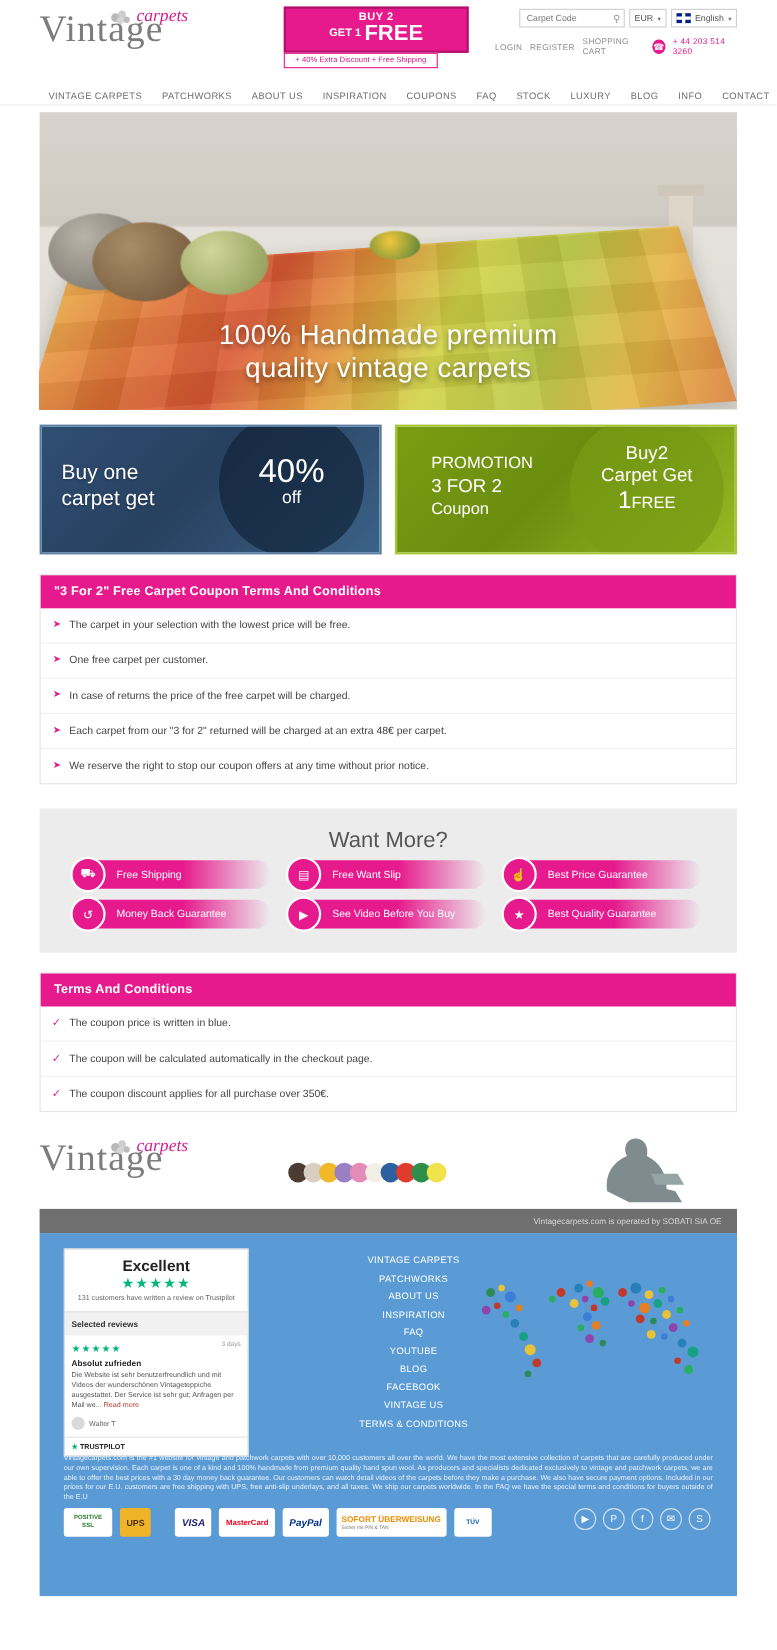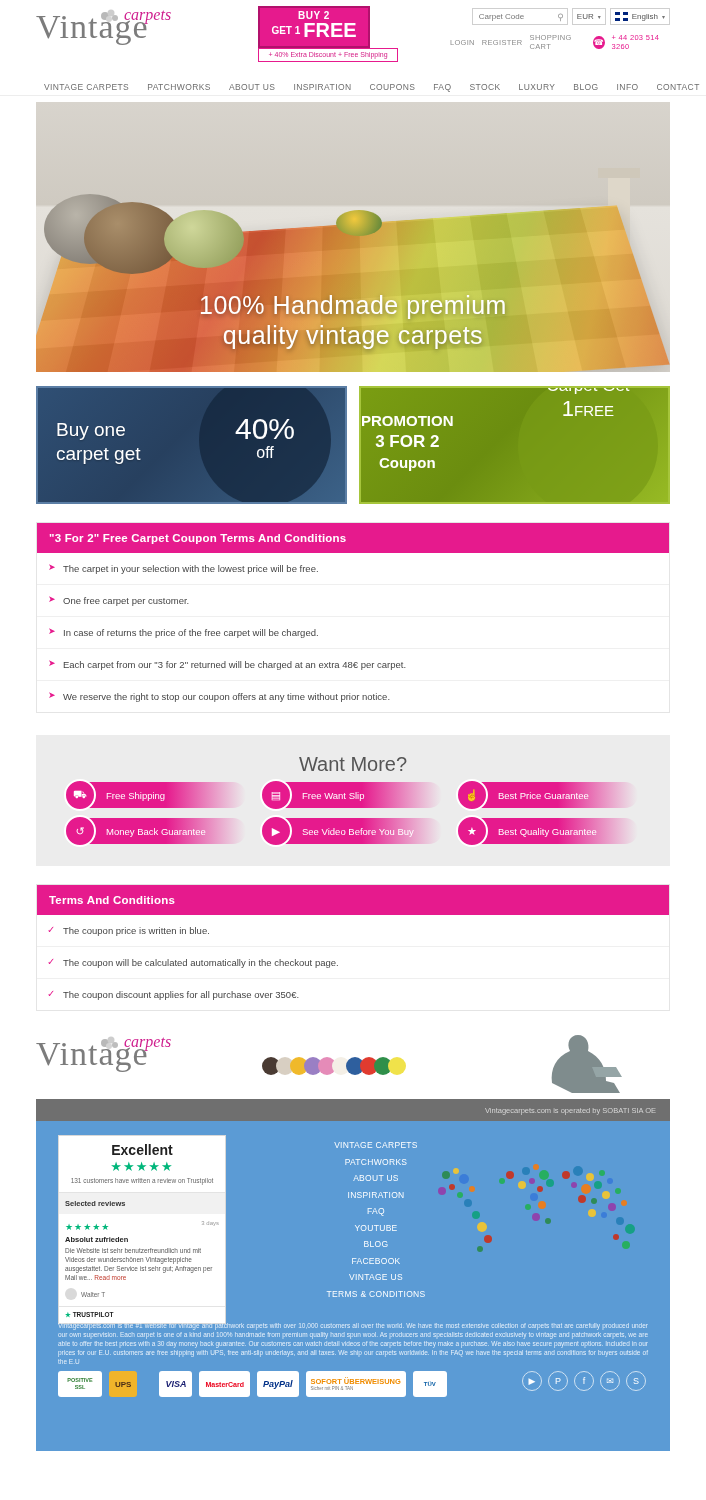--- a/index.html
+++ b/index.html
@@ -25,21 +25,21 @@
     position:absolute; left:88px; top:-4px;
     font-family:"Liberation Serif", serif;
     font-size:16px; color:#cf1f8e; font-style:italic;
   }
   .logo-flower {
     position:absolute; left:62px; top:-2px;
     width:26px; height:16px;
   }
 
   .promo-badge {
-    position:absolute; left:258px; top:6px; width:112px; height:42px;
+    position:absolute; left:258px; top:6px; width:168px; height:42px;
     background:#e61a8d; border:2px solid #b2116c; color:#fff;
     text-align:center; padding-top:2px;
   }
   .promo-line1 { font-size:10px; font-weight:bold; line-height:11px; letter-spacing:.5px;}
   .promo-free { font-size:20px; font-weight:bold; line-height:18px; }
   .promo-get { font-size:10px; font-weight:bold; }
   .promo-sub {
     position:absolute; left:258px; top:48px; width:140px;
     background:#ffffff; border:1px solid #e61a8d; color:#d41a84;
     font-size:7px; text-align:center; padding:2px 0; line-height:8px;
@@ -126,21 +126,21 @@
   .b-left {
     position:absolute; left:18px; top:30px; color:#fff; font-size:19px; line-height:24px;
     font-weight:300; text-shadow:0 1px 2px rgba(0,0,0,.3);
   }
   .b-circle {
     position:absolute; right:14px; top:-14px; width:132px; height:132px; border-radius:50%;
     background:rgba(18,36,58,.72); color:#fff; text-align:center;
   }
   .b-circle .big { font-size:30px; line-height:30px; padding-top:40px; font-weight:300;}
   .b-circle .small { font-size:16px; font-weight:300; }
-  .g-left { position:absolute; left:0; top:22px; color:#fff; font-size:15px; line-height:21px; font-weight:700;text-align:center;}
+  .g-left { position:absolute; left:31px; top:22px; color:#fff; font-size:15px; line-height:21px; font-weight:400;}
   .g-left .l2 { font-size:17px; }
   .g-circle {
     position:absolute; right:10px; top:-12px; width:140px; height:140px; border-radius:50%;
     background:rgba(120,155,22,.75); color:#fff; text-align:center; font-weight:300;
   }
   .g-circle .l1 { font-size:17px; padding-top:26px; line-height:20px;}
   .g-circle .l3 { font-size:15px; }
   .g-circle .num { font-size:22px; }
 
   
@@ -320,20 +320,21 @@
         <div class="small">off</div>
       </div>
     </div>
     <div class="banner green">
       <div class="g-left">
         <div>PROMOTION</div>
         <div class="l2">3 FOR 2</div>
         <div>Coupon</div>
       </div>
       <div class="g-circle">
+        <div class="l1">Buy2</div>
         <div class="l1" style="padding-top:0">Carpet Get</div>
         <div class="l3">
           <span class="num">1</span><span>FREE</span>
         </div>
       </div>
     </div>
   </div>
 
   <div class="panel">
     <div class="panel-head">"3 For 2" Free Carpet Coupon Terms And Conditions</div>

